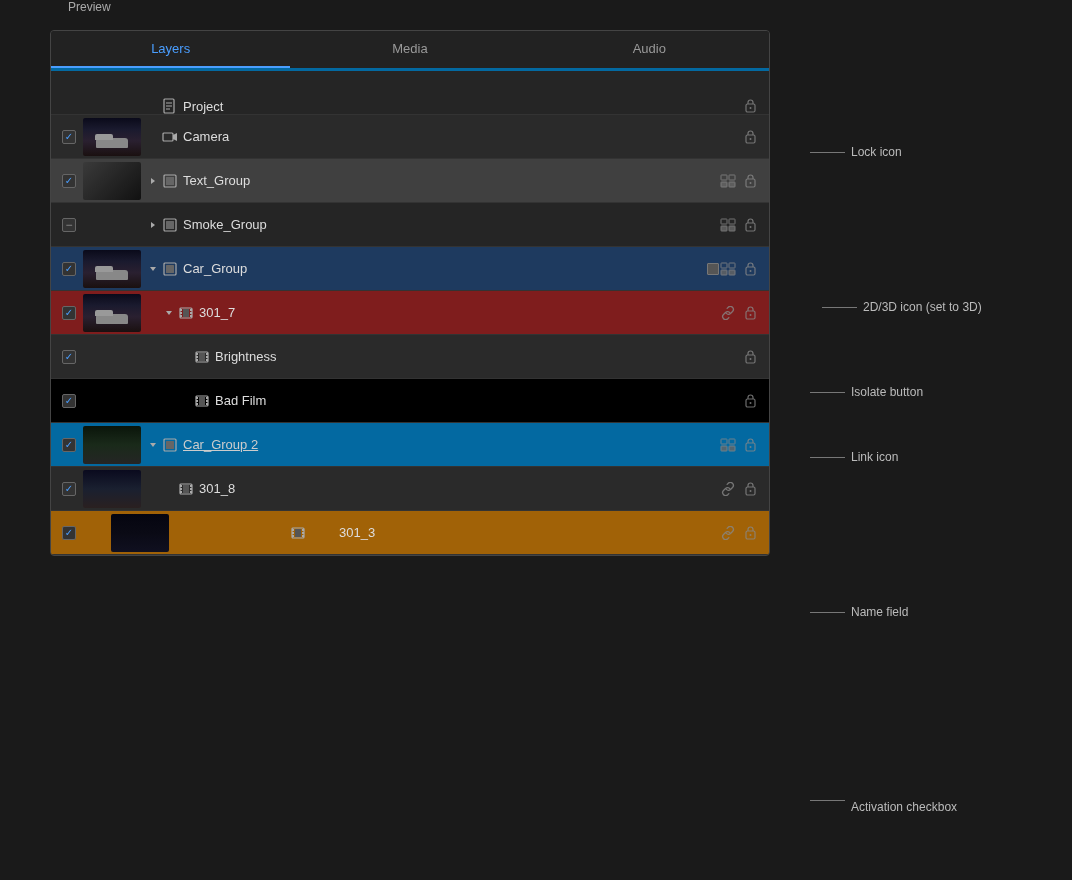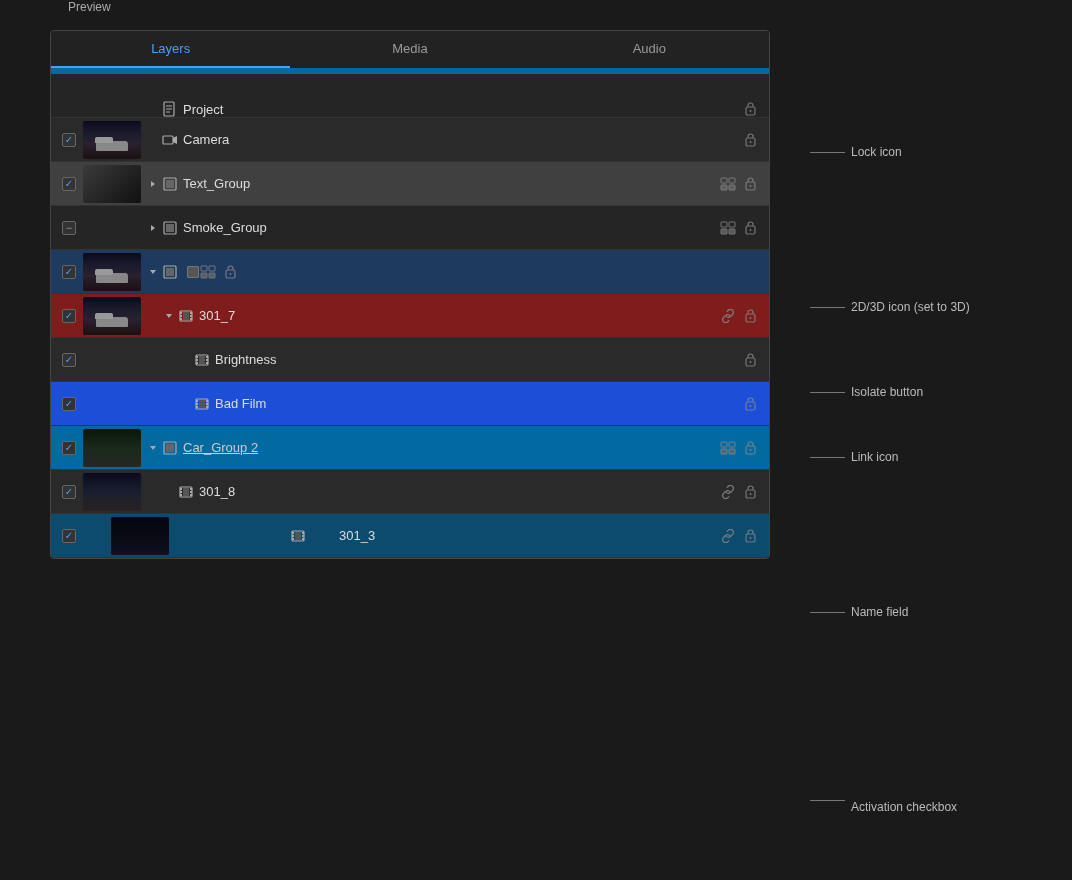--- a/index.html
+++ b/index.html
@@ -32,21 +32,21 @@
       border: 1px solid #444;
       border-radius: 4px;
       overflow: hidden;
       width: 720px;
     }
 
     
     .tabs {
       display: flex;
       background: #222;
-      border-bottom: 6px solid #0369a1;
+      border-bottom: 3px solid #0369a1;
     }
     .tab {
       flex: 1;
       text-align: center;
       padding: 10px 0;
       font-size: 13px;
       color: #999;
       cursor: pointer;
       user-select: none;
     }
@@ -188,24 +188,24 @@
       top: 30px;
     }
 
     .row-project { background: #252525; align-items: flex-end; }
     .row-camera { background: #2a2a2a; }
     .row-textgroup { background: #404040; }
     .row-smokegroup { background: #252525; }
     .row-cargroup { background: #1e3a5f; }
     .row-301_7 { background: #7f1d1d; }
     .row-brightness { background: #2a2a2a; }
-    .row-badfilm { background: #1d4ed8; }
+    .row-badfilm { background: #000000; }
     .row-cargroup2 { background: #0369a1; }
     .row-301_8 { background: #2a2a2a; }
-    .row-301_3 { background: #0c4a6e; gap: 28px; }
+    .row-301_3 { background: #a16207; gap: 28px; }
   </style>
 </head>
 <body>
 
 <div class="outer-wrapper">
   <span class="preview-label">Preview</span>
 
   <div style="display:flex; flex-direction:row; position:relative;">
     <div class="panel">
 
@@ -351,20 +351,21 @@
               <svg width="8" height="8" viewBox="0 0 8 8">
                 <polygon points="1,2 7,2 4,6" fill="#aaa"></polygon>
               </svg>
             </div>
             <div class="layer-icon">
               <svg width="14" height="14" viewBox="0 0 14 14" fill="none">
       <rect x="1" y="1" width="12" height="12" rx="1" fill="none" stroke="#aaa" stroke-width="1.2"></rect>
       <rect x="3" y="3" width="8" height="8" rx="0.5" fill="#666"></rect>
     </svg>
             </div>
+            <div class="layer-name">Car_Group</div>
             <div class="isolate-btn"></div>
             <div class="right-icons">
               <div class="icon-btn">
                 <svg width="16" height="14" viewBox="0 0 16 14" fill="none">
     <rect x="1" y="1" width="6" height="5" rx="0.5" fill="none" stroke="#888" stroke-width="1"></rect>
     <rect x="9" y="1" width="6" height="5" rx="0.5" fill="none" stroke="#888" stroke-width="1"></rect>
     <rect x="1" y="8" width="6" height="5" rx="0.5" fill="#666" stroke="#888" stroke-width="1"></rect>
     <rect x="9" y="8" width="6" height="5" rx="0.5" fill="#666" stroke="#888" stroke-width="1"></rect>
   </svg>
               </div>
@@ -595,21 +596,21 @@
     <div class="annotations" style="position:relative; left:0; top:0; margin-left: 20px; display:flex; flex-direction:column; gap:0;">
       
     </div>
   </div>
 
   <div id="annotations-container" style="position:absolute; left:810px; top:50px;">
       <div style="position: absolute; top: 95px; left: 0px; font-size: 12px; color: rgb(187, 187, 187); white-space: nowrap; display: flex; align-items: center; gap: 6px;">
         <div style="width: 35px; height: 1px; background: rgb(119, 119, 119);"></div>
         <span>Lock icon</span>
       </div>
-      <div style="position: absolute; top: 250px; left: 0px; font-size: 12px; color: rgb(187, 187, 187); white-space: nowrap; display: flex; align-items: center; gap: 6px;">
+      <div style="position: absolute; top: 250px; left: 12px; font-size: 12px; color: rgb(187, 187, 187); white-space: nowrap; display: flex; align-items: center; gap: 6px;">
         <div style="width: 35px; height: 1px; background: rgb(119, 119, 119);"></div>
         <span>2D/3D icon (set to 3D)</span>
       </div>
       <div style="position: absolute; top: 335px; left: 0px; font-size: 12px; color: rgb(187, 187, 187); white-space: nowrap; display: flex; align-items: center; gap: 6px;">
         <div style="width: 35px; height: 1px; background: rgb(119, 119, 119);"></div>
         <span>Isolate button</span>
       </div>
       <div style="position: absolute; top: 400px; left: 0px; font-size: 12px; color: rgb(187, 187, 187); white-space: nowrap; display: flex; align-items: center; gap: 6px;">
         <div style="width: 35px; height: 1px; background: rgb(119, 119, 119);"></div>
         <span>Link icon</span>

